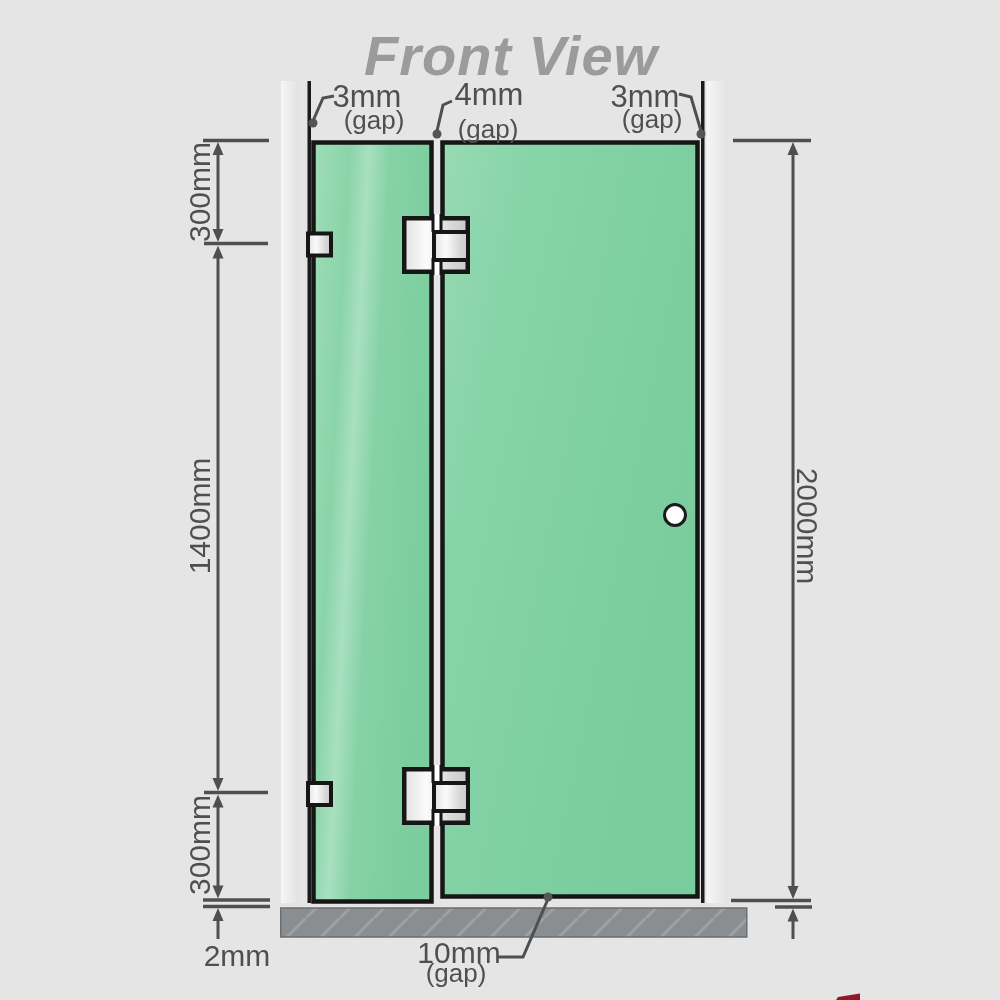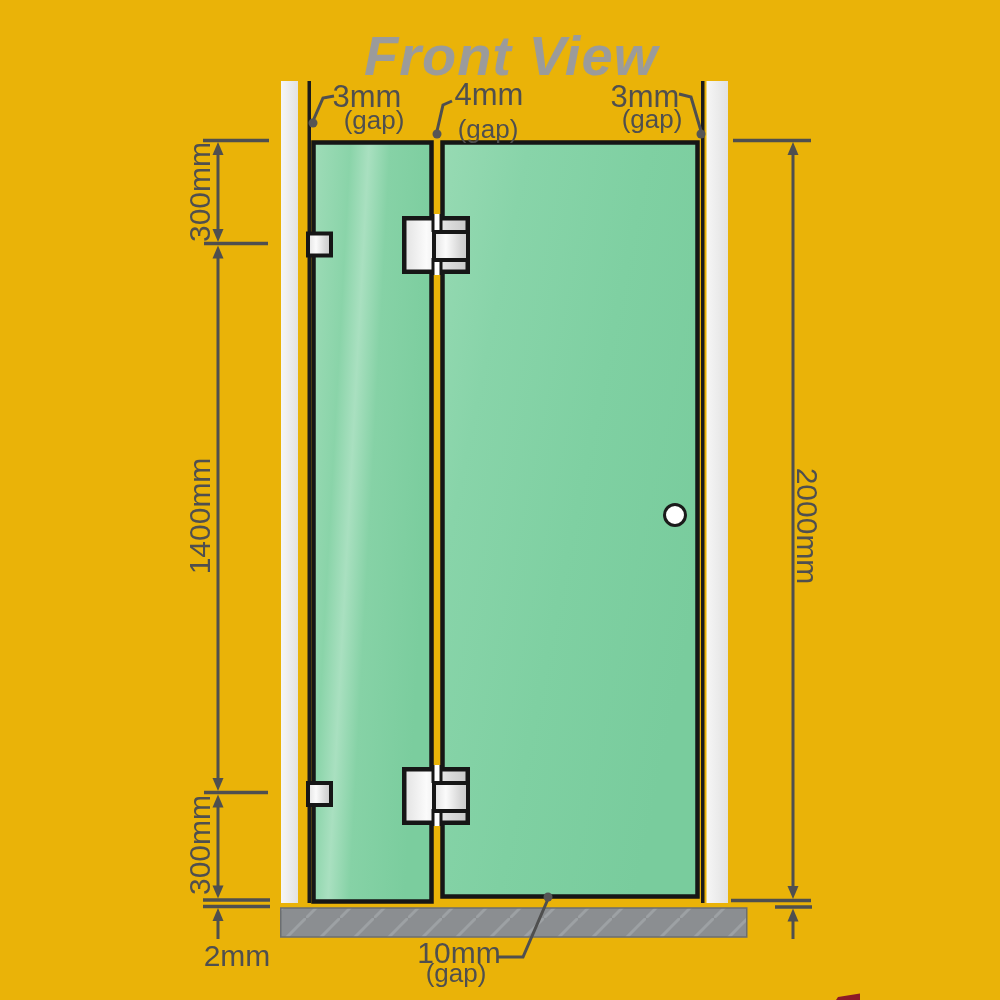--- a/index.html
+++ b/index.html
@@ -1,20 +1,20 @@
 <!DOCTYPE html>
 <html><head>
 <meta charset="utf-8">
 <style>
   html, body { margin: 0; padding: 0; background: #ffffff; }
   #stage {
     position: relative;
     width: 1000px;
     height: 1000px;
-    background: #eab308;
+    background: #e5e5e5;
     font-family: "Liberation Sans", "DejaVu Sans", sans-serif;
     overflow: hidden;
   }
   svg { position: absolute; left: 0; top: 0; }
   text {
     fill: #4f4f4f;
     font-family: "Liberation Sans", "DejaVu Sans", sans-serif;
   }
   .dim-label   { font-size: 30px; }
   .gap-value   { font-size: 31px; }

